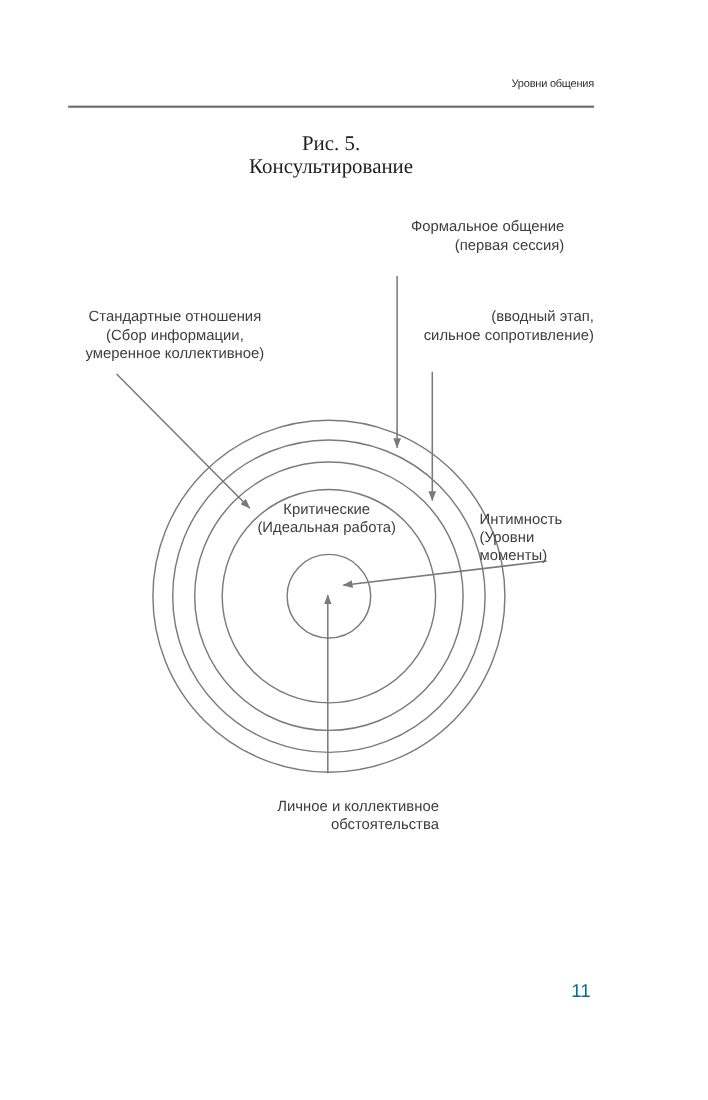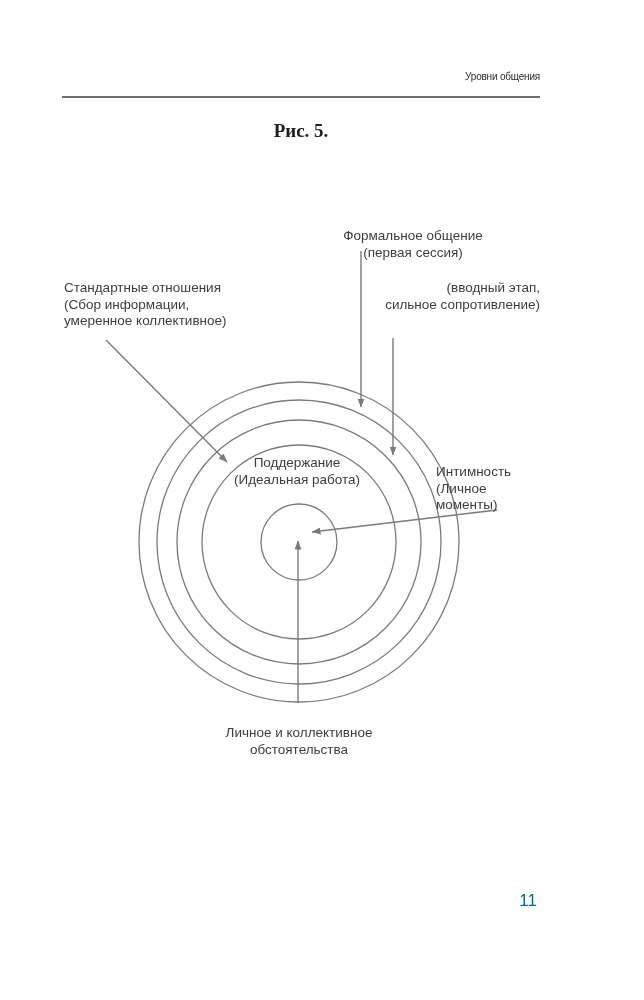--- a/index.html
+++ b/index.html
@@ -23,53 +23,54 @@
     background:#6f6f6f;
   }
 
   
   .fig-caption{
     position:absolute;left:62px;top:120px;width:478px;
     text-align:center;
     font-family:"Liberation Serif",serif;
     font-size:19px;line-height:21px;color:#1e1e1e;
   }
-  .fig-caption .num{font-weight:bold;}
+  .fig-caption .num{font-weight:normal;}
 
   
   .diagram-svg{position:absolute;left:0;top:0;width:644px;height:1000px;}
   .diag-label{
     position:absolute;
     font-size:13.5px;line-height:16.5px;
     color:#3d3d3d;
   }
   .diag-label span{display:block;}
-  .lbl-formal{left:313px;top:228px;width:200px;text-align:center;}
-  .lbl-standard{left:64px;top:280px;width:190px;text-align:left;}
+  .lbl-formal{left:313px;top:198px;width:200px;text-align:right;}
+  .lbl-standard{left:64px;top:280px;width:190px;text-align:center;}
   .lbl-support{left:350px;top:280px;width:190px;text-align:right;}
   .lbl-critical{left:197px;top:455px;width:200px;text-align:center;}
   .lbl-intimacy{left:436px;top:464px;width:120px;}
-  .lbl-unconscious{left:199px;top:725px;width:200px;text-align:center;}
+  .lbl-unconscious{left:199px;top:725px;width:200px;text-align:right;}
 
   
   .page-number{
     position:absolute;top:891px;right:107px;
     font-size:17px;color:#0369a1;
   }
 </style>
 </head>
 <body>
 
 <div class="page">
 
   <div class="running-header">Уровни общения</div>
   <div class="header-rule"></div>
 
   <div class="fig-caption">
     <div class="num">Рис. 5.</div>
+    <div>Консультирование</div>
   </div>
 
   <svg id="diagram-svg" class="diagram-svg" viewBox="0 0 644 1000" xmlns="http://www.w3.org/2000/svg">
     <defs>
       <marker id="arrowhead" markerUnits="userSpaceOnUse" markerWidth="9" markerHeight="7" refX="8.5" refY="3.5" orient="auto">
         <polygon points="0,0 9,3.5 0,7" fill="#7a7a7a"></polygon>
       </marker>
     </defs>
     <g id="circles-group">
         <circle cx="299" cy="542" r="160" fill="none" stroke="#7a7a7a" stroke-width="1.3"></circle>
@@ -97,27 +98,27 @@
     <span>(Сбор информации,</span>
     <span>умеренное коллективное)</span>
   </div>
 
   <div class="diag-label lbl-support">
     <span>(вводный этап,</span>
     <span>сильное сопротивление)</span>
   </div>
 
   <div class="diag-label lbl-critical">
-    <span>Поддержание</span>
+    <span>Критические</span>
     <span>(Идеальная работа)</span>
   </div>
 
   <div class="diag-label lbl-intimacy">
     <span>Интимность</span>
-    <span>(Личное</span>
+    <span>(Уровни</span>
     <span>моменты)</span>
   </div>
 
   <div class="diag-label lbl-unconscious">
     <span>Личное и коллективное</span>
     <span>обстоятельства</span>
   </div>
 
   <div class="page-number">11</div>
 

